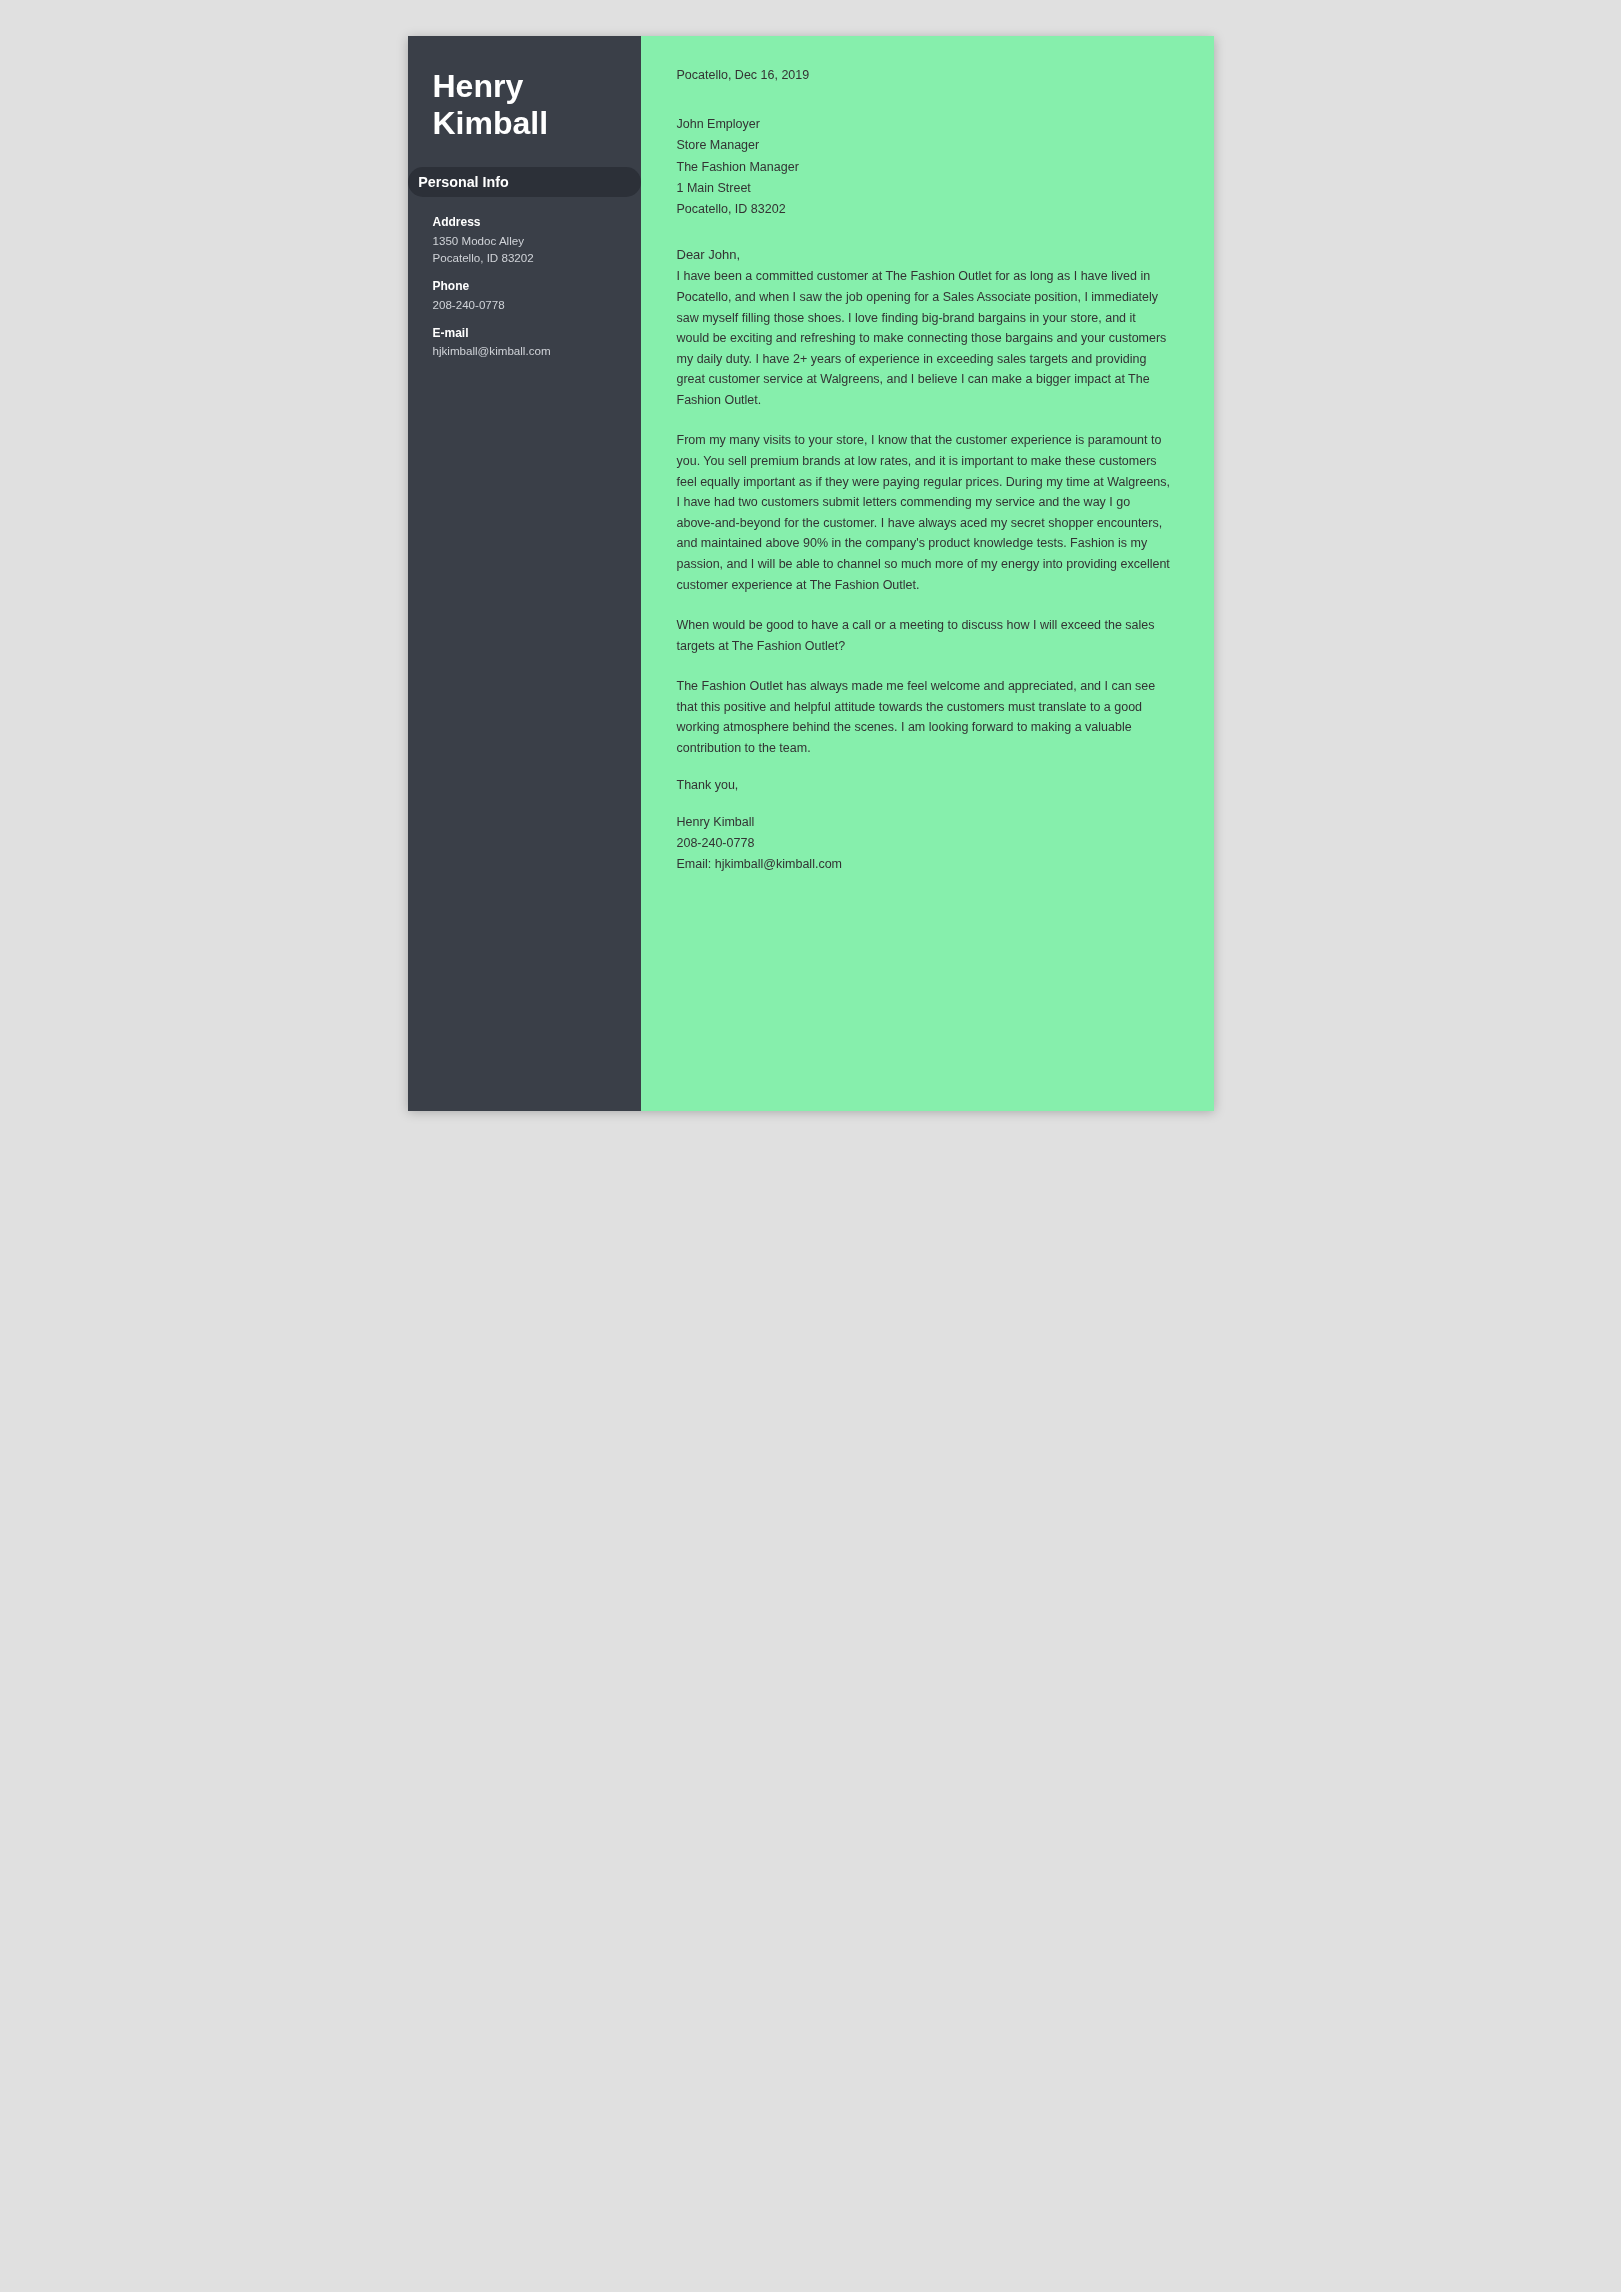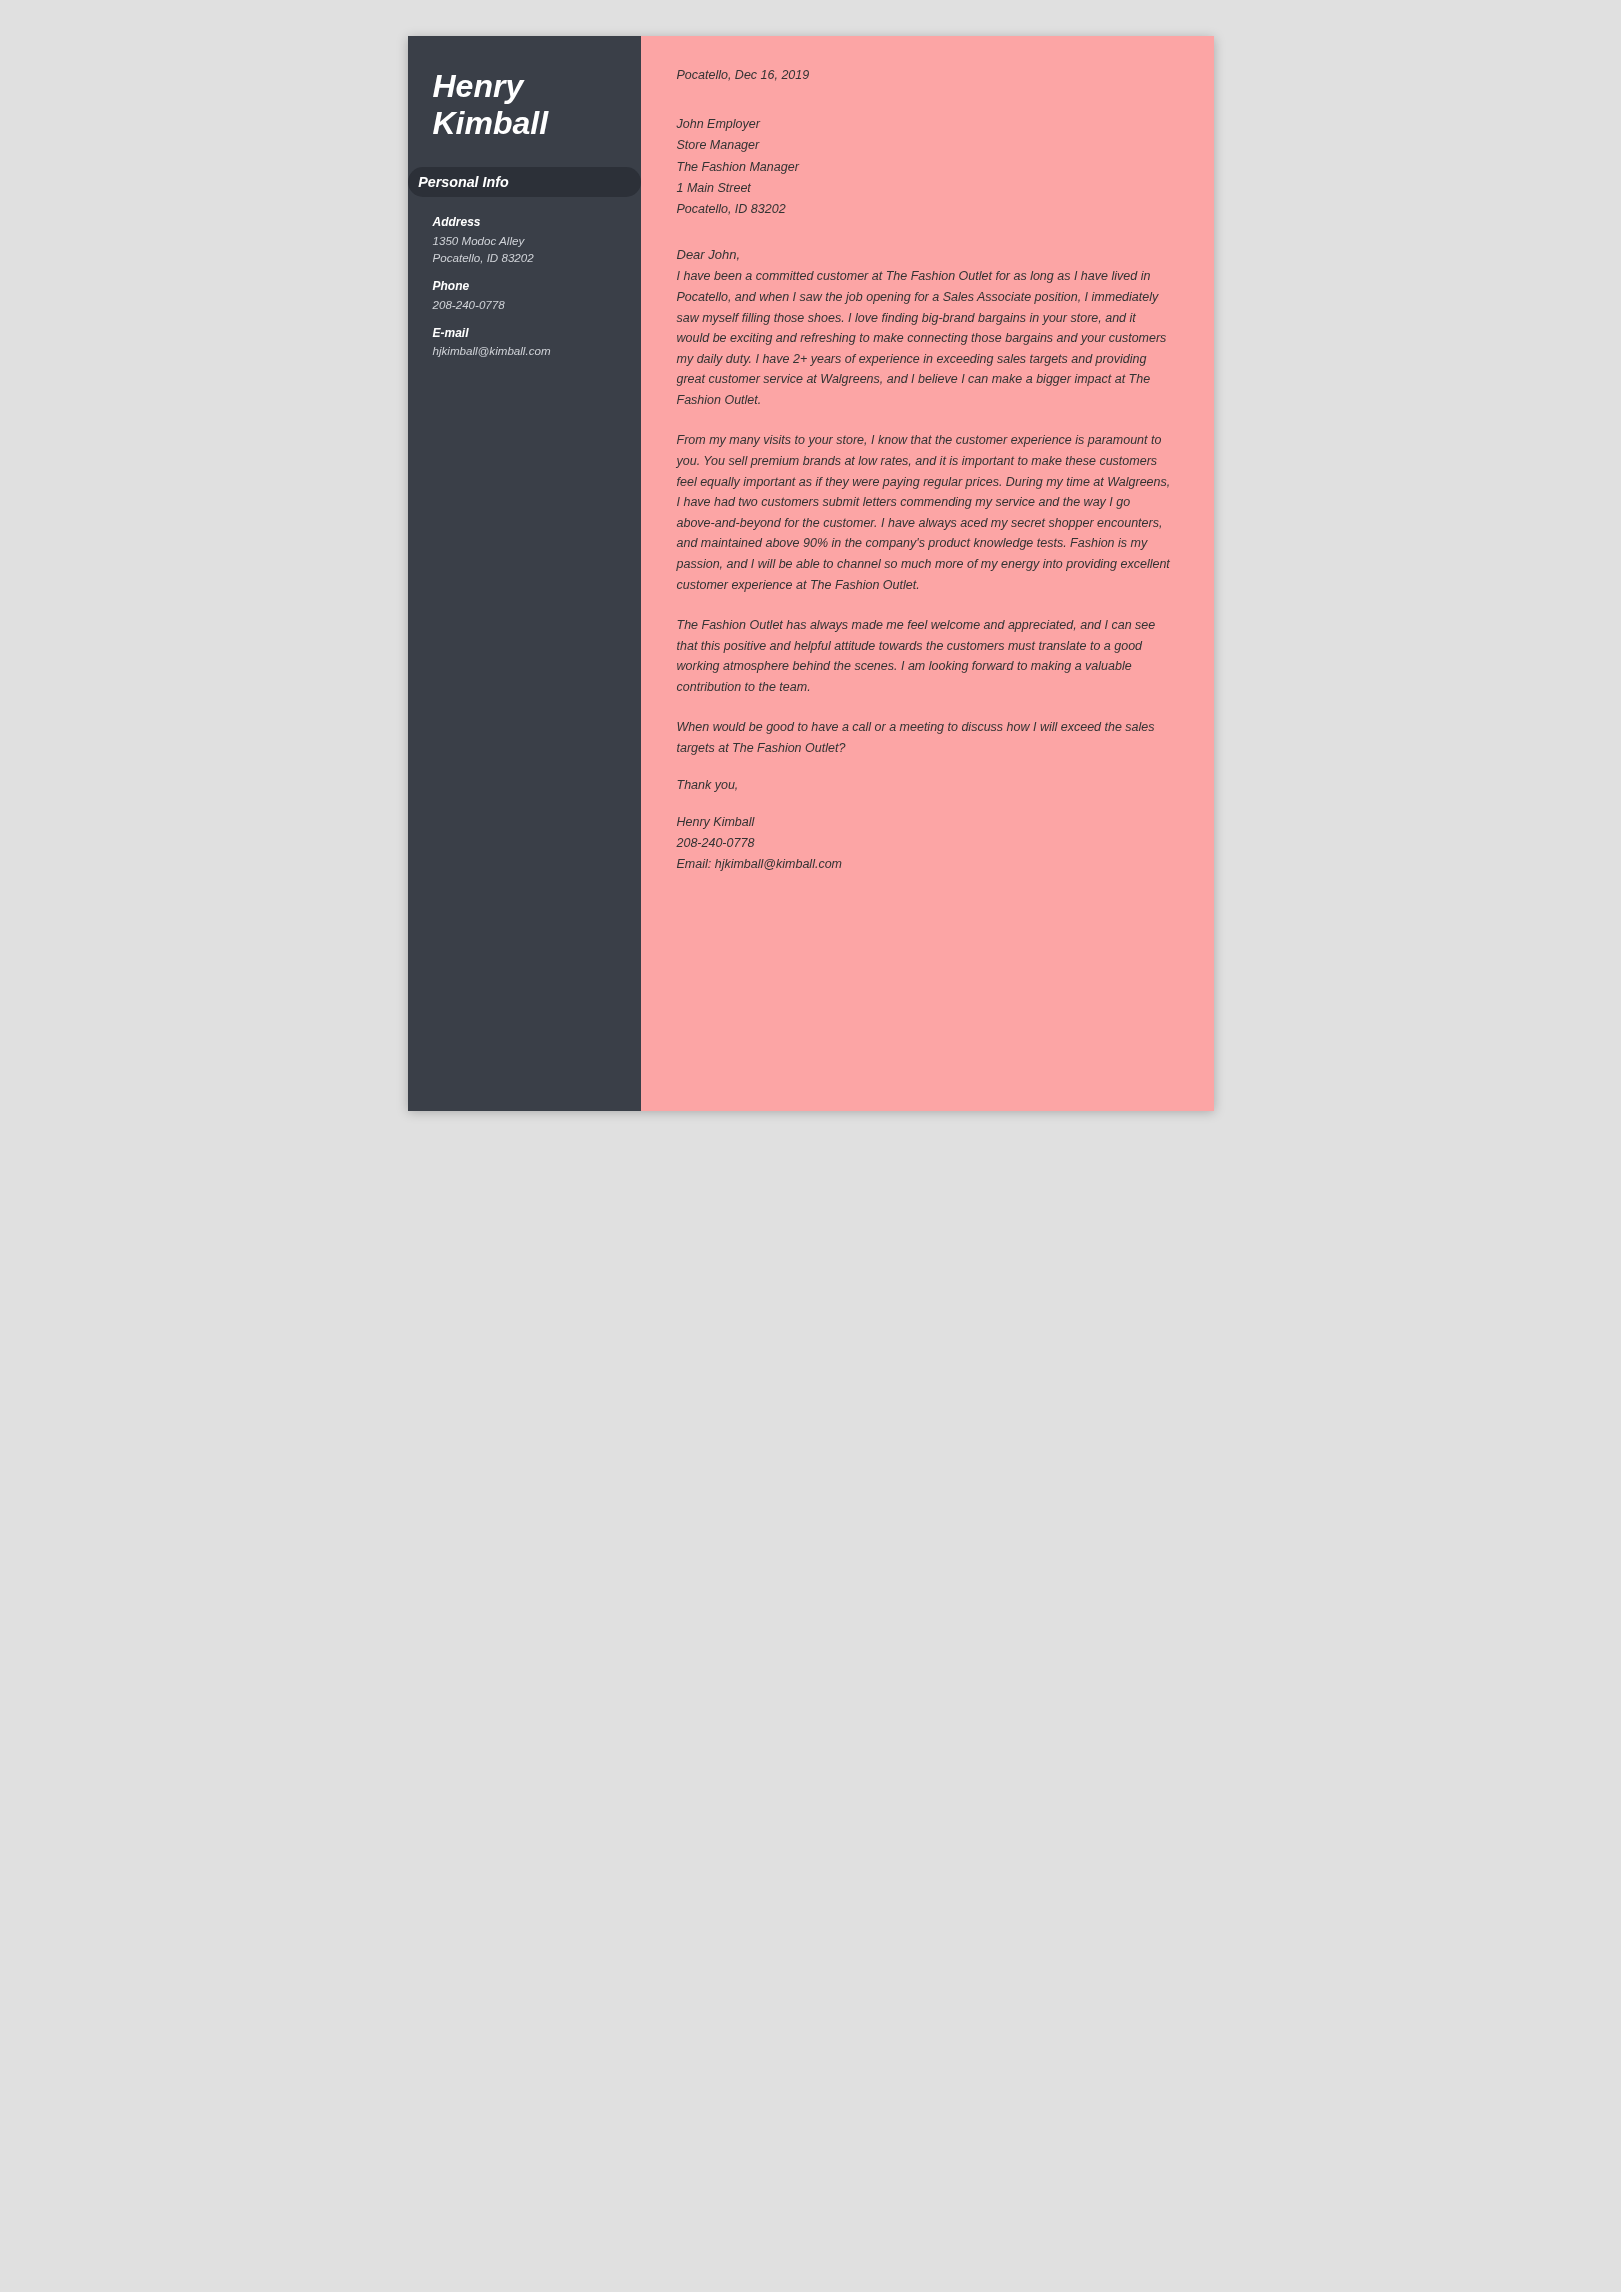--- a/index.html
+++ b/index.html
@@ -15,23 +15,22 @@
       justify-content: center;
       align-items: flex-start;
       padding: 36px 18px;
       min-height: 100vh;
     }
 
     .document {
       display: flex;
       width: 806px;
       min-height: 1075px;
-      background: #fca5a5;
+      background: #86efac;
       box-shadow: 0 1.8px 10.7px rgba(0,0,0,0.25);
-      font-style: italic;
     }
 
     .sidebar {
       width: 233px;
       flex-shrink: 0;
       background: #3a3f48;
       color: white;
       padding: 32px 25px 36px 25px;
     }
 
@@ -146,22 +145,22 @@
       <div>Store Manager</div>
       <div>The Fashion Manager</div>
       <div>1 Main Street</div>
       <div>Pocatello, ID 83202</div>
     </div>
 
     <div class="salutation">Dear John,</div>
 
     <div class="letter-paragraph">I have been a committed customer at The Fashion Outlet for as long as I have lived in Pocatello, and when I saw the job opening for a Sales Associate position, I immediately saw myself filling those shoes. I love finding big-brand bargains in your store, and it would be exciting and refreshing to make connecting those bargains and your customers my daily duty. I have 2+ years of experience in exceeding sales targets and providing great customer service at Walgreens, and I believe I can make a bigger impact at The Fashion Outlet.</div>
     <div class="letter-paragraph">From my many visits to your store, I know that the customer experience is paramount to you. You sell premium brands at low rates, and it is important to make these customers feel equally important as if they were paying regular prices. During my time at Walgreens, I have had two customers submit letters commending my service and the way I go above-and-beyond for the customer. I have always aced my secret shopper encounters, and maintained above 90% in the company's product knowledge tests. Fashion is my passion, and I will be able to channel so much more of my energy into providing excellent customer experience at The Fashion Outlet.</div>
+    <div class="letter-paragraph">When would be good to have a call or a meeting to discuss how I will exceed the sales targets at The Fashion Outlet?</div>
     <div class="letter-paragraph">The Fashion Outlet has always made me feel welcome and appreciated, and I can see that this positive and helpful attitude towards the customers must translate to a good working atmosphere behind the scenes. I am looking forward to making a valuable contribution to the team.</div>
-    <div class="letter-paragraph">When would be good to have a call or a meeting to discuss how I will exceed the sales targets at The Fashion Outlet?</div>
 
     <div class="thank-you">Thank you,</div>
 
     <div class="signature-block">
       <div>Henry Kimball</div>
       <div>208-240-0778</div>
       <div>Email: hjkimball@kimball.com</div>
     </div>
   </div>
 </div>

